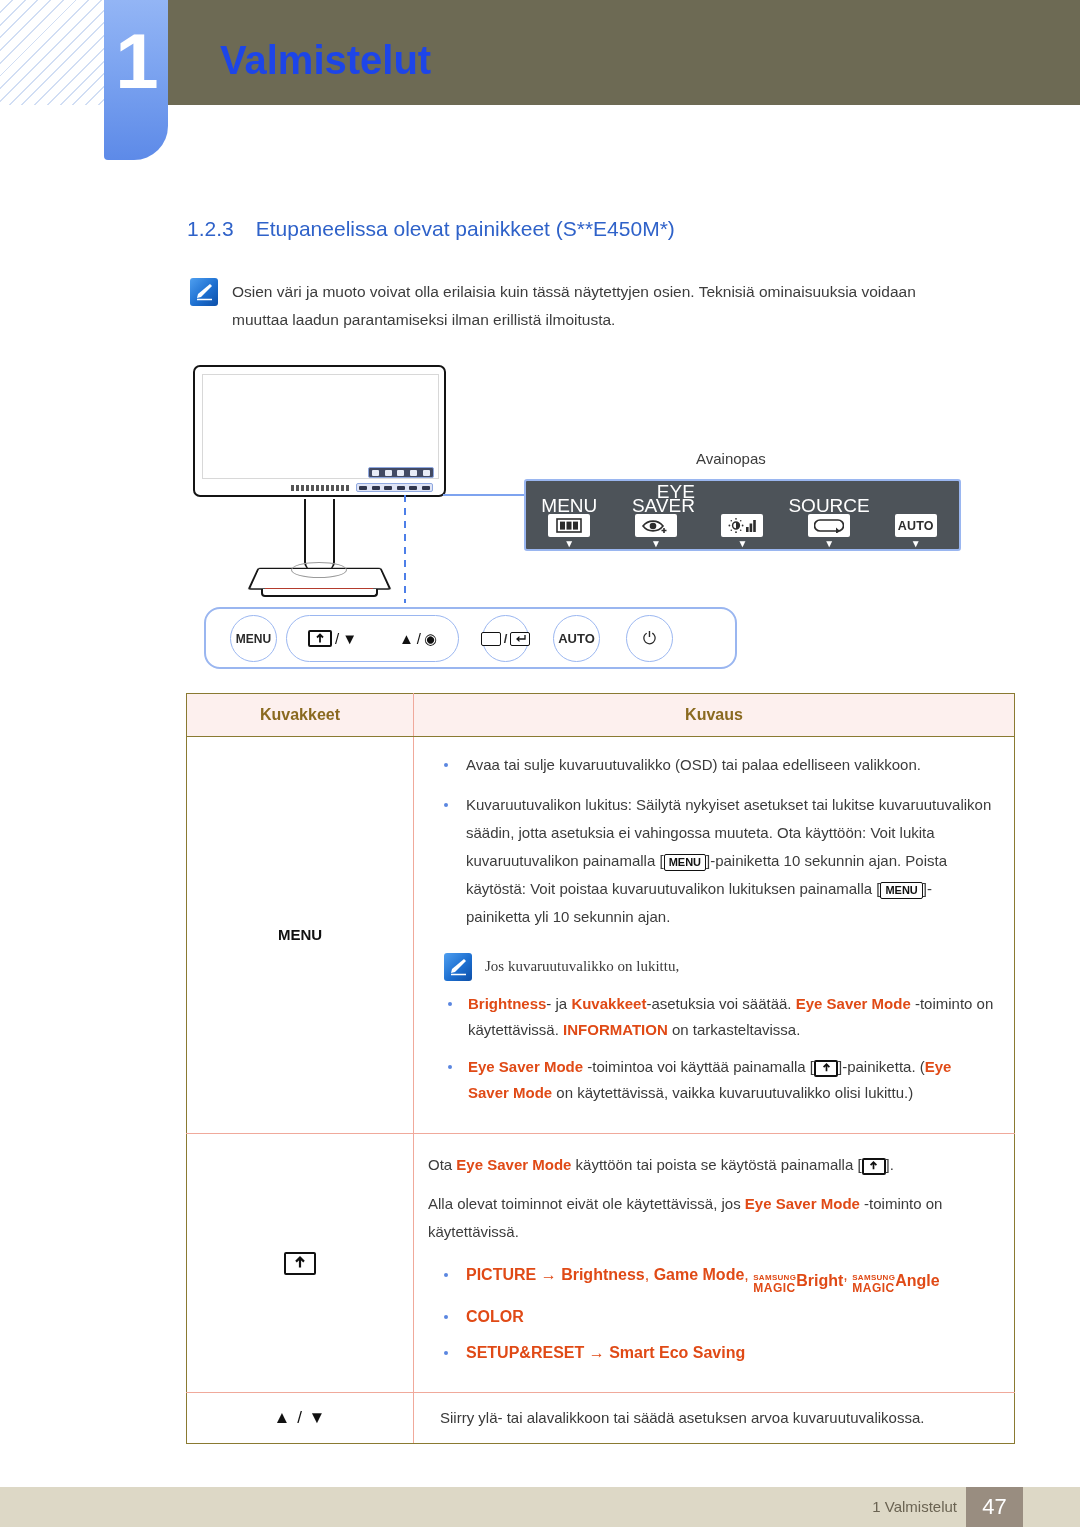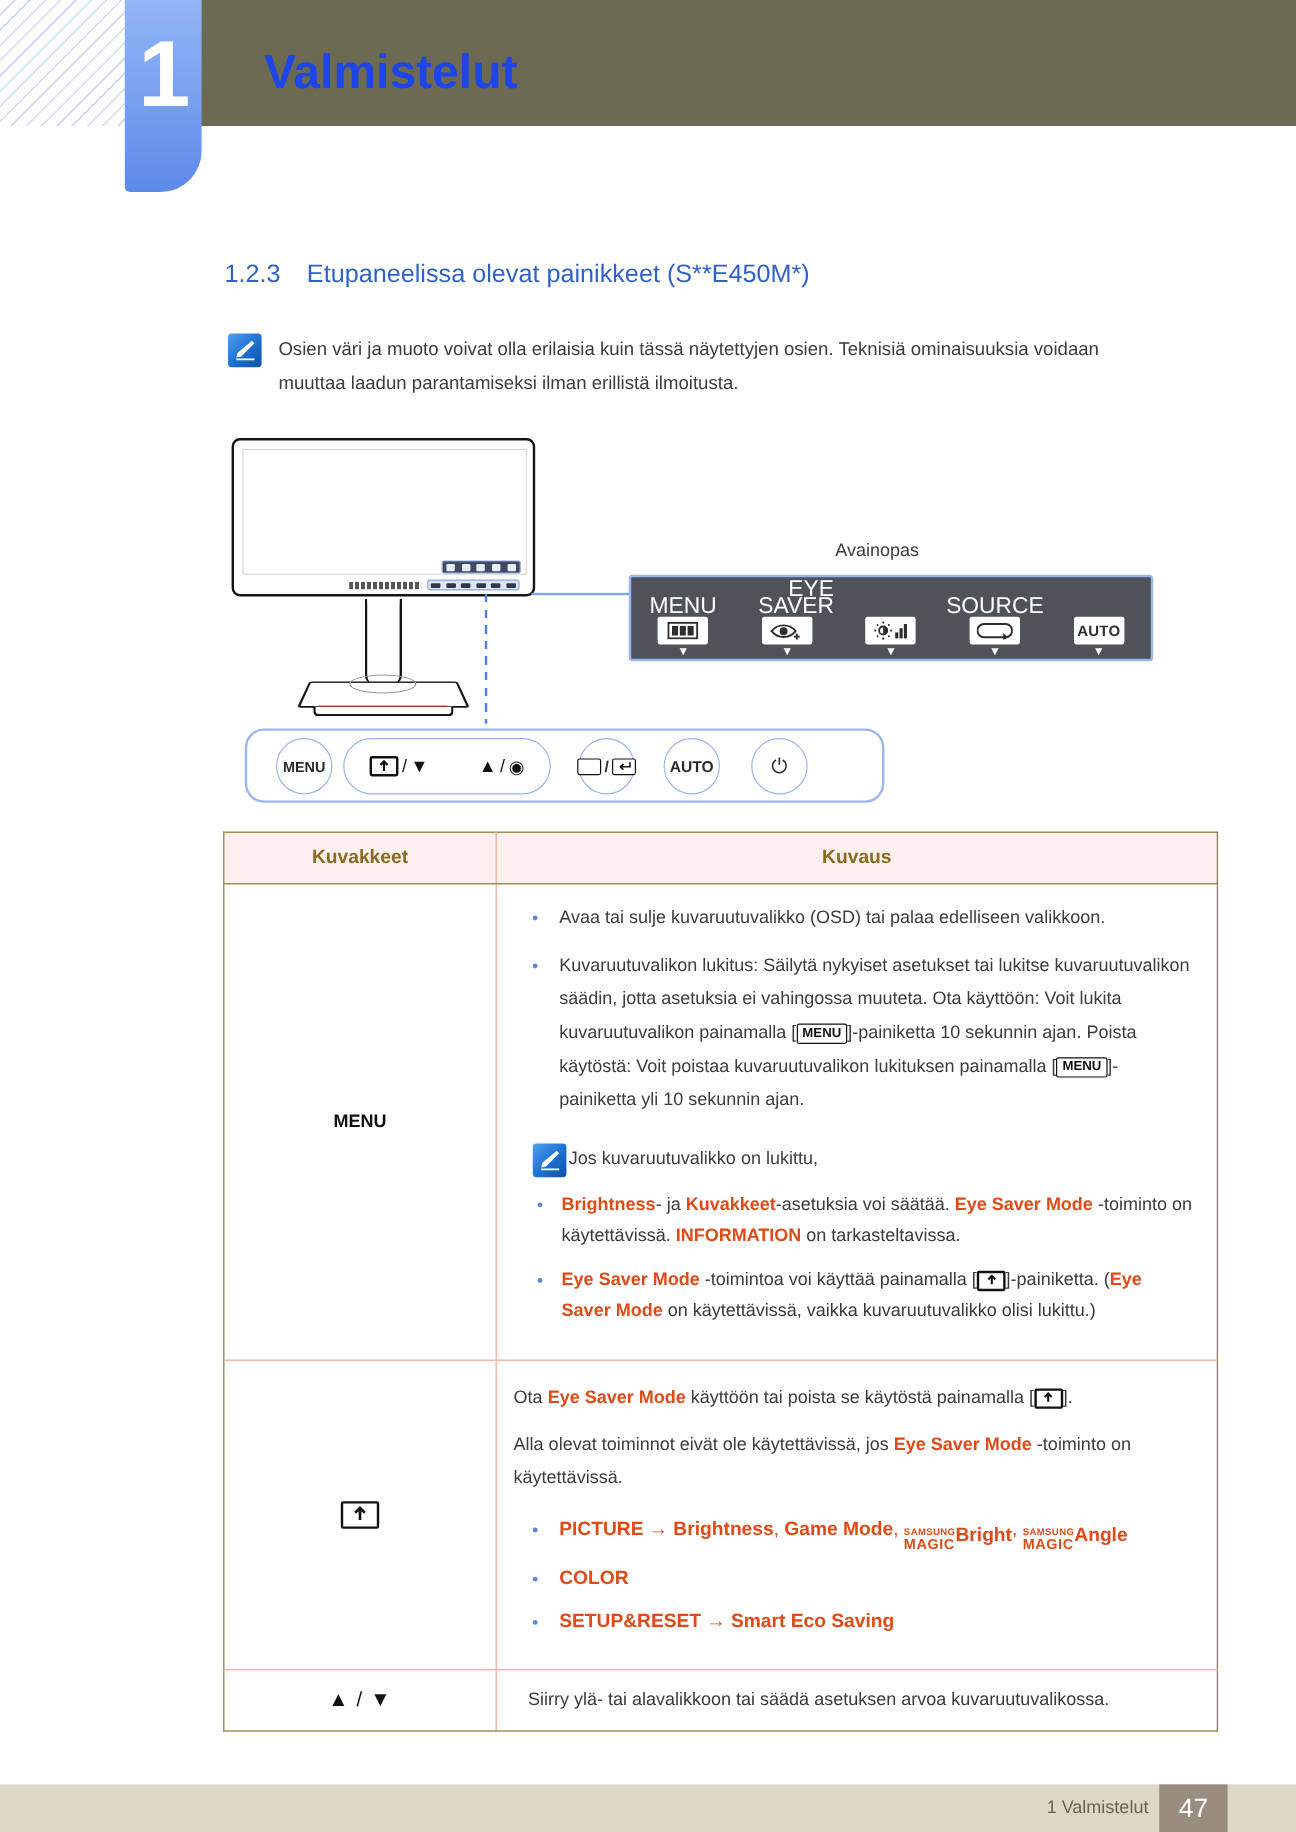--- a/index.html
+++ b/index.html
@@ -192,21 +192,21 @@
     padding:0 4px; font-size:11px; font-weight:bold; line-height:15px;
     vertical-align:middle; background:#fff; color:#111;
   }
   .icbox{
     display:inline-flex; align-items:center; justify-content:center;
     width:24px; height:17px; border:2px solid #111; border-radius:2px;
     vertical-align:middle; background:#fff;
   }
 
   .innernote{ margin:22px 0 0 0; }
-  .innernote .head{ display:flex; gap:2px; align-items:flex-start; }
+  .innernote .head{ display:flex; gap:13px; align-items:flex-start;font-family:Liberation Serif, serif; }
   .innernote .head .note-text{ font-size:15px; line-height:26px; }
   .innernote ul{ list-style:none; margin:10px 0 0 0; padding:0; }
   .innernote li{ position:relative; padding-left:40px; margin-bottom:11px; font-size:15px; line-height:26px; }
   .innernote li::before{
     content:""; position:absolute; left:20px; top:11px;
     width:4px; height:4px; background:#5a86e0; border-radius:50%;
   }
   .r{ color:#e04a16; font-weight:bold; }
   .rn{ color:#e04a16; }
 

